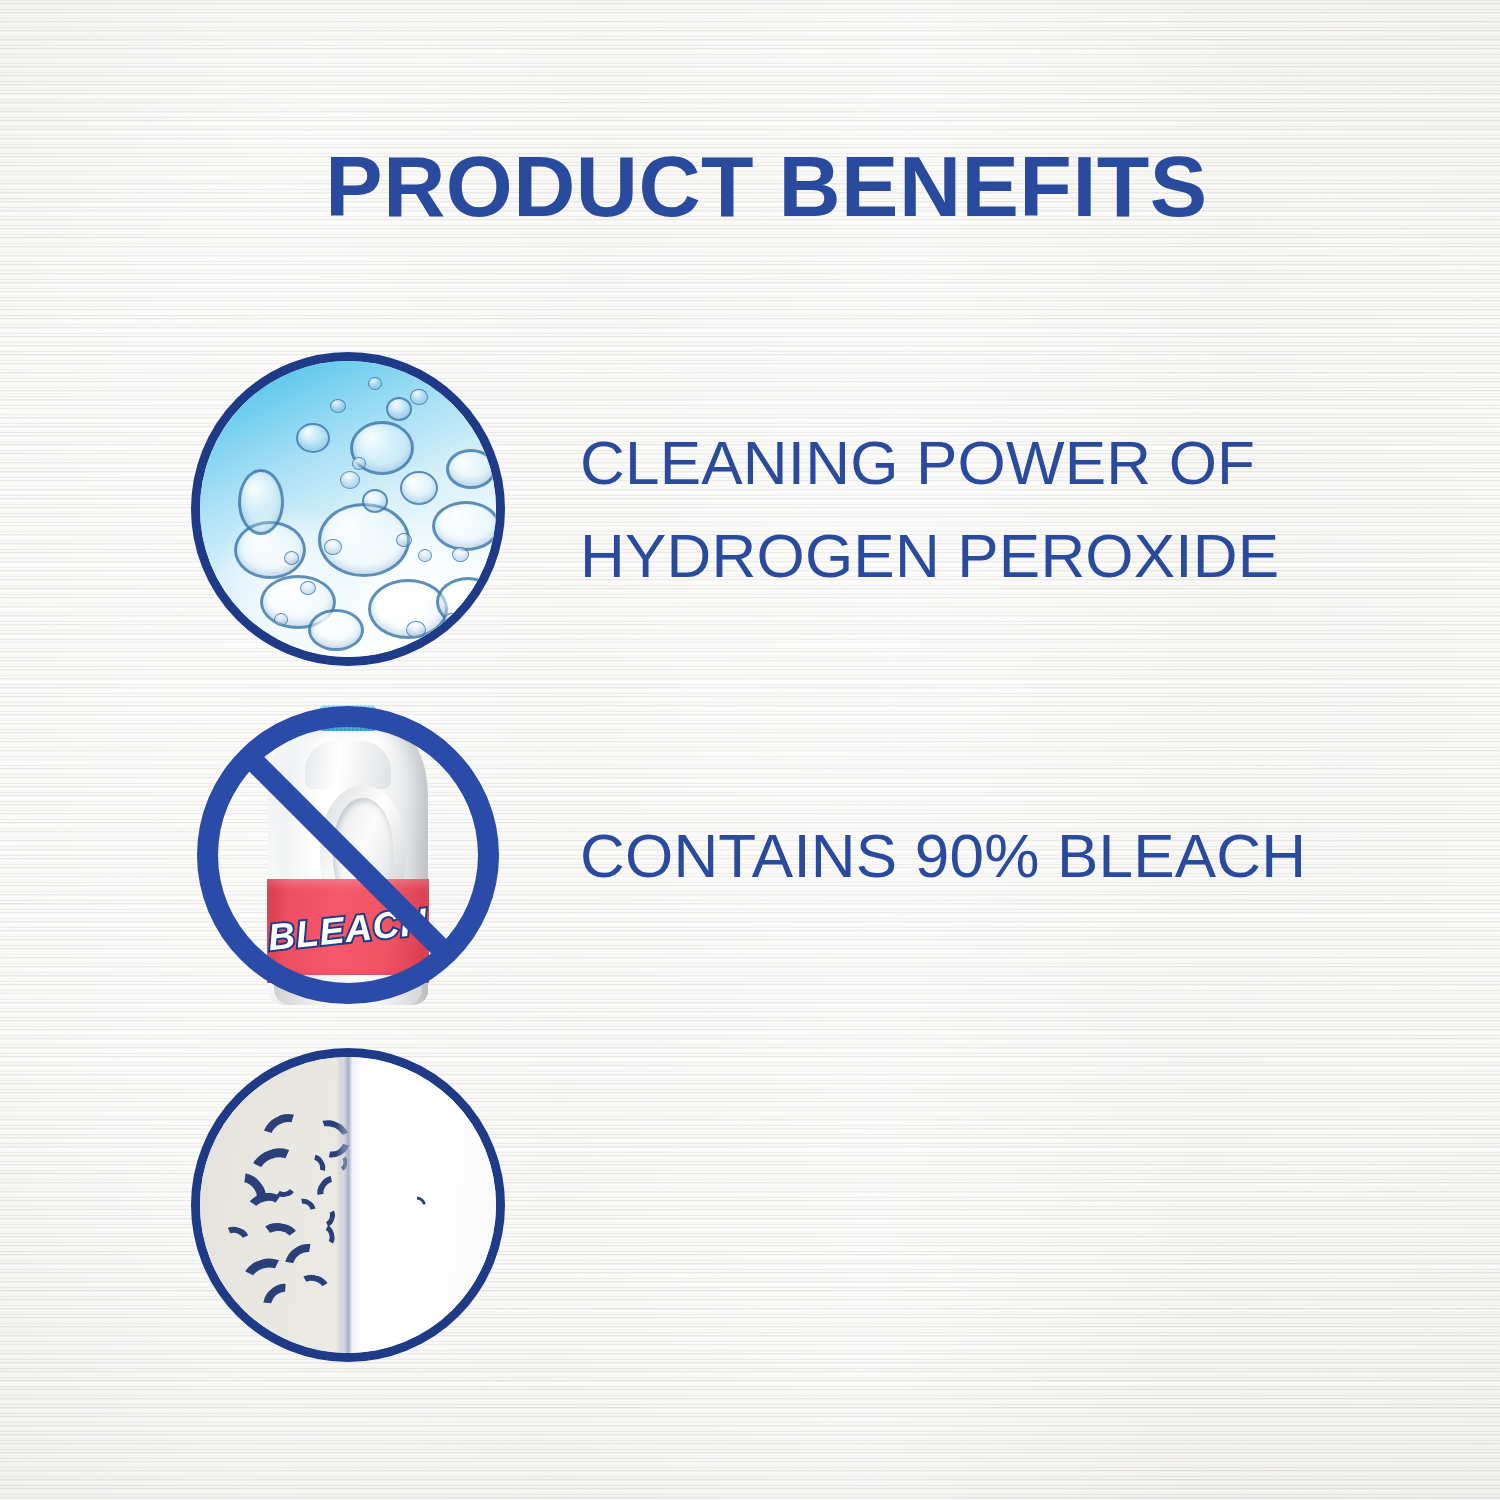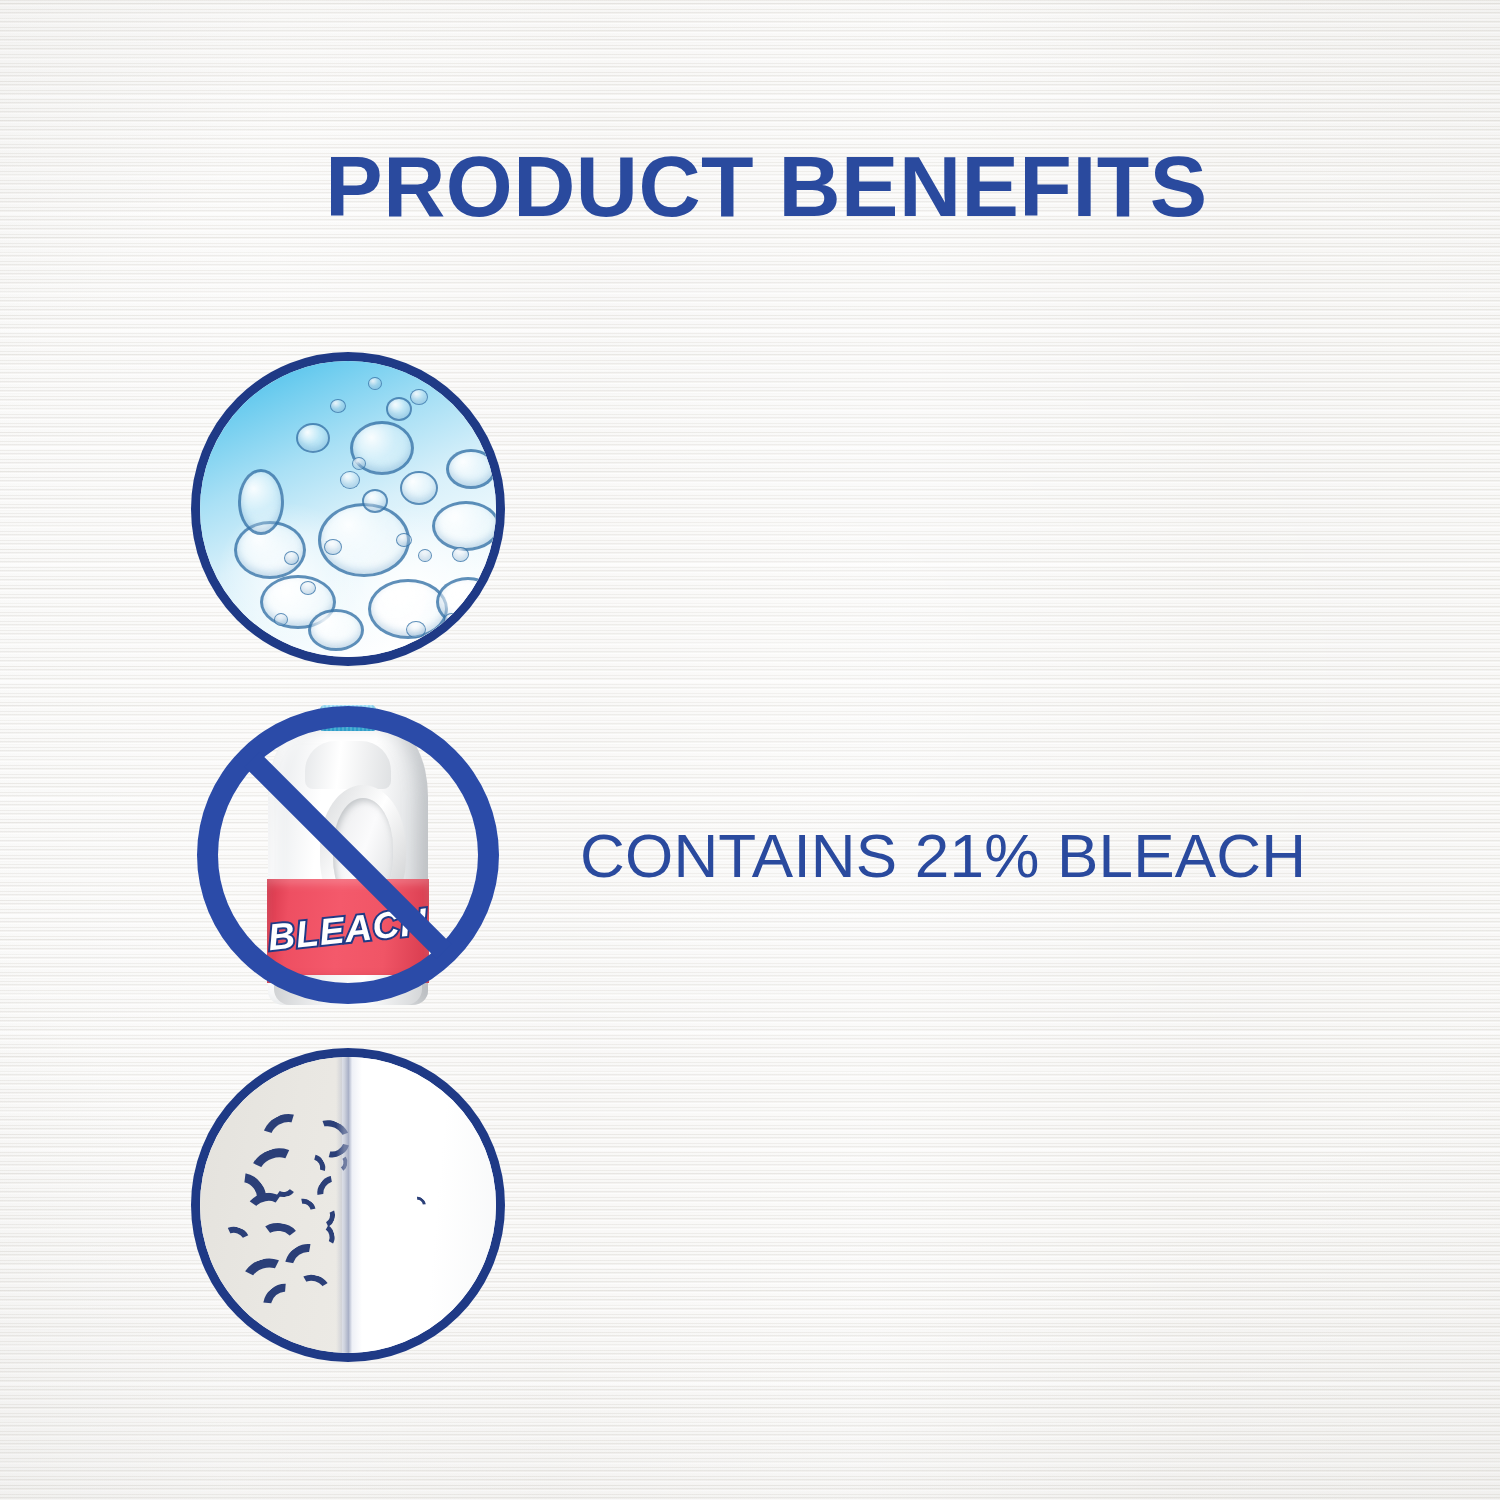--- a/index.html
+++ b/index.html
@@ -355,20 +355,22 @@
             <div class="bubble xs" style="left: 252px; top: 186px; width: 15px; height: 13px;"></div>
             <div class="bubble xs" style="left: 100px; top: 220px; width: 14px; height: 12px;"></div>
             <div class="bubble xs" style="left: 74px; top: 252px; width: 12px; height: 11px;"></div>
             <div class="bubble xs" style="left: 206px; top: 260px; width: 18px; height: 15px;"></div>
             <div class="bubble xs" style="left: 244px; top: 252px; width: 13px; height: 12px;"></div>
             <div class="bubble xs" style="left: 130px; top: 38px; width: 14px; height: 12px;"></div>
             <div class="bubble xs" style="left: 168px; top: 16px; width: 12px; height: 11px;"></div>
           </div>
       </div>
     </div>
+    <div class="benefit-text">CLEANING POWER OF
+HYDROGEN PEROXIDE</div>
   </div>
 
   <div class="benefit-row" id="row-1">
     <div class="icon-slot">
       <div class="bottle-wrap">
         <div class="bottle-body">
           <div class="bottle-shoulder"></div>
           <div class="bottle-handle">
             <div class="bottle-handle-hole"></div>
           </div>
@@ -377,21 +379,21 @@
           </div>
           <div class="bottle-base"></div>
         </div>
         <div class="bottle-cap"></div>
       </div>
       <div class="no-symbol">
         <div class="no-ring"></div>
         <div class="no-slash"></div>
       </div>
     </div>
-    <div class="benefit-text">CONTAINS 21% BLEACH</div>
+    <div class="benefit-text">CONTAINS 90% BLEACH</div>
   </div>
 
   <div class="benefit-row" id="row-2">
     <div class="icon-slot">
       <div class="germ-circle">
         <div class="germ-dirty"></div>
         <div class="germ-clean"></div>
         <div id="germ-layer">
             <div class="germ" style="left: 62px; top: 58px; width: 30px; height: 22px; border-width: 8px; transform: rotate(-28deg);"></div>
             <div class="germ" style="left: 118px; top: 72px; width: 20px; height: 16px; border-width: 6px; transform: rotate(150deg);"></div>

